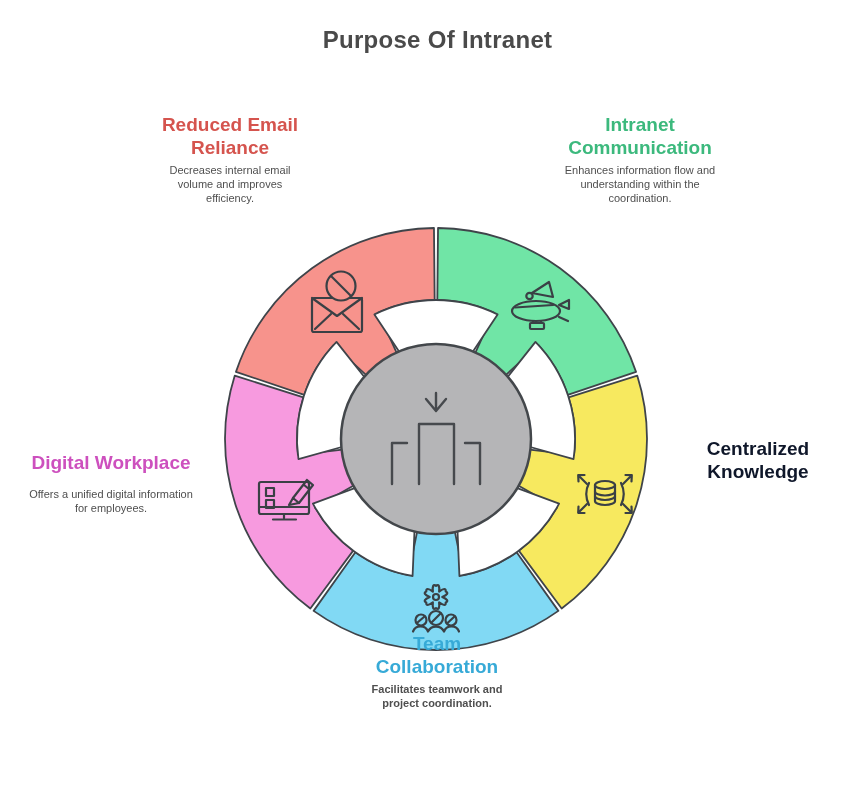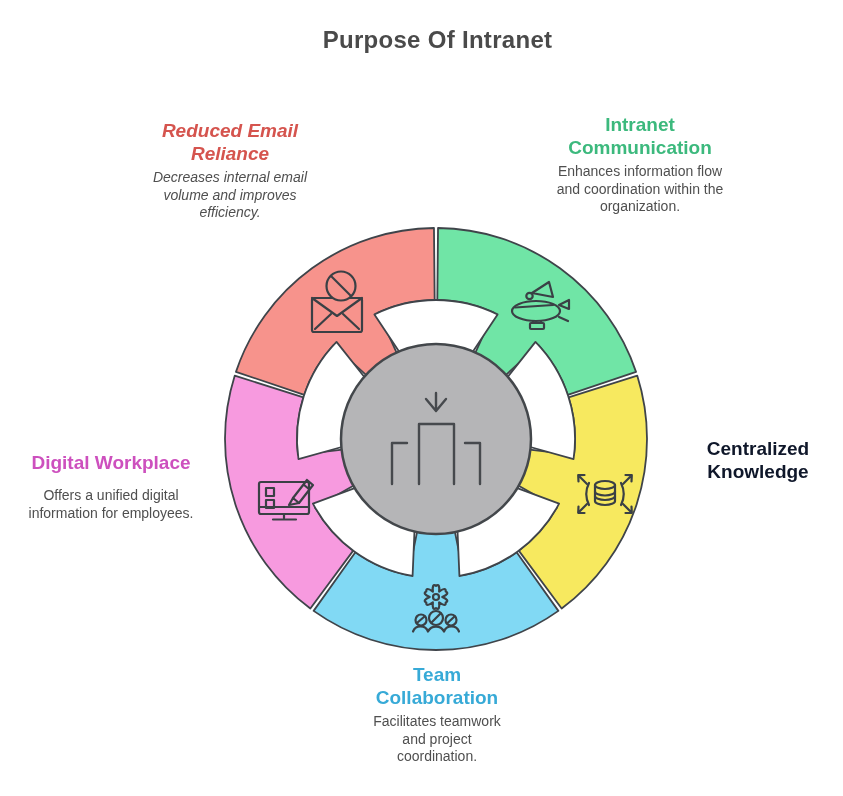--- a/index.html
+++ b/index.html
@@ -2,29 +2,29 @@
 <html><head>
 <meta charset="utf-8">
 <style>
   html,body{margin:0;padding:0;background:#fff;}
   #stage{position:relative;width:843px;height:796px;background:#fff;overflow:hidden;
          font-family:"Liberation Sans","DejaVu Sans",sans-serif;margin-left:16px;}
   .title{position:absolute;left:0;top:26px;width:100%;text-align:center;
          font-size:24px;font-weight:700;color:#4a4a4a;letter-spacing:.3px;}
   .label-block{position:absolute;text-align:center;}
   .label-block h2{margin:0;font-size:19px;font-weight:600;line-height:1.2;}
-  .label-block p{margin:3px auto 0;font-size:14px;line-height:1.28;color:#4f4f4f;}
-  #lb-red{left:114px;top:120px;width:200px;font-style:italic;}
+  .label-block p{margin:3px auto 0;font-size:11px;line-height:1.28;color:#4f4f4f;}
+  #lb-red{left:114px;top:114px;width:200px;}
   #lb-red p{max-width:155px;}
   #lb-green{left:524px;top:114px;width:200px;}
   #lb-green p{max-width:168px;}
   #lb-yellow{left:652px;top:438px;width:180px;}
   #lb-yellow p{max-width:178px;}
-  #lb-blue{left:346px;top:664px;width:150px;}
-  #lb-blue p{max-width:150px;}
+  #lb-blue{left:346px;top:633px;width:150px;}
+  #lb-blue p{max-width:150px;font-weight:bold;}
   #lb-pink{left:0px;top:452px;width:190px;}
   #lb-pink p{max-width:168px;margin-top:12px;}
   svg{position:absolute;left:0;top:0;}
   .icon-g{stroke:#3a4045;fill:none;stroke-width:2.2;stroke-linecap:round;stroke-linejoin:round;}
   .hub-icon{stroke:#46494d;fill:none;stroke-width:2.4;stroke-linecap:round;stroke-linejoin:round;}
 </style>
 </head>
 <body>
 
 <div id="stage">
@@ -106,21 +106,21 @@
     </g>
   </svg>
 
   <div class="label-block" id="lb-red">
     <h2 style="color: rgb(213, 84, 78);">Reduced Email Reliance</h2>
     <p>Decreases internal email volume and improves efficiency.</p>
   </div>
 
   <div class="label-block" id="lb-green">
     <h2 style="color: rgb(60, 185, 125);">Intranet Communication</h2>
-    <p>Enhances information flow and coordination within the organization.</p>
+    <p>Enhances information flow and understanding within the coordination.</p>
   </div>
 
   <div class="label-block" id="lb-yellow">
     <h2 style="color: #0f172a;">Centralized Knowledge</h2>
   </div>
 
   <div class="label-block" id="lb-blue">
     <h2 style="color: rgb(55, 170, 215);">Team Collaboration</h2>
     <p>Facilitates teamwork and project coordination.</p>
   </div>

